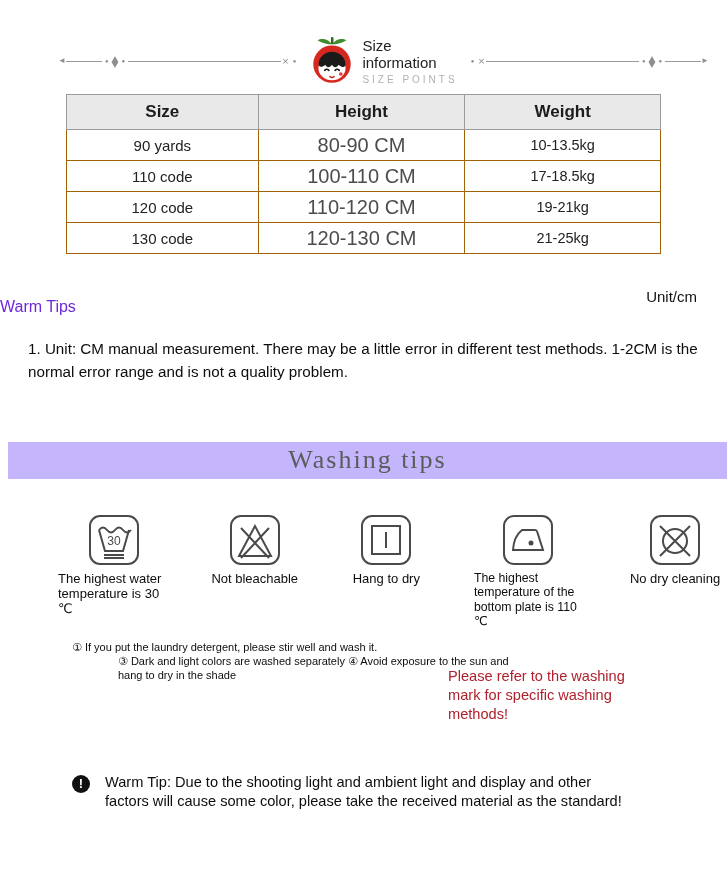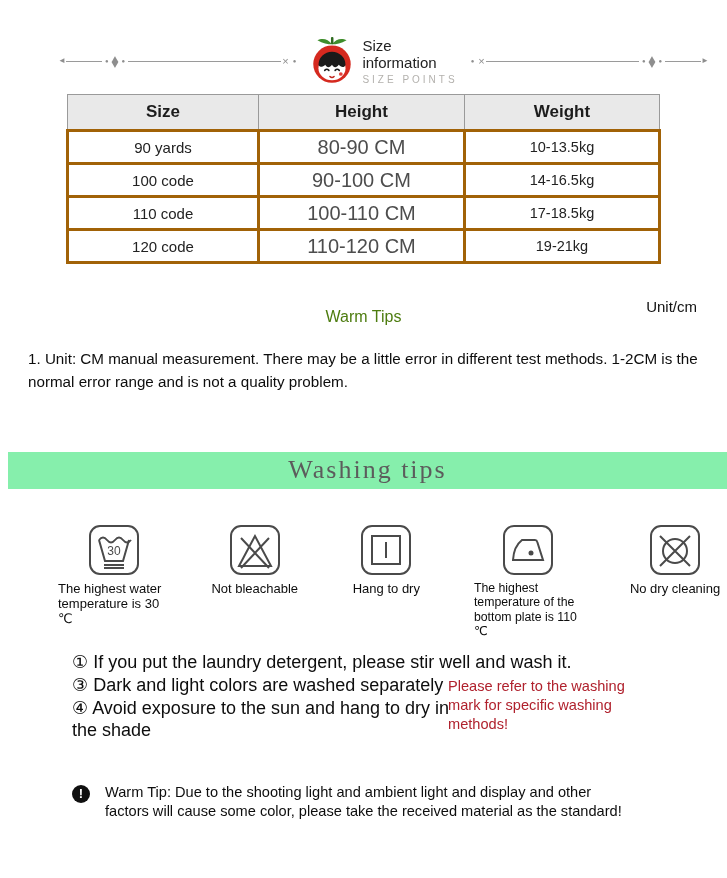--- a/index.html
+++ b/index.html
@@ -18,52 +18,52 @@
   .dia{font-size:9px;transform:scaleY(1.7);color:#8e8e8e;}
   .xmark{font-size:11px;color:#8e8e8e;margin:0 1px;}
   .badge{display:flex;align-items:center;gap:7px;margin:0 10px;}
   .badge-text{display:flex;flex-direction:column;line-height:1.15;}
   .badge-title{font-size:15px;color:#222;}
   .badge-sub{font-size:10px;color:#b3b1ad;letter-spacing:3px;margin-top:3px;white-space:nowrap;}
 
   
   table.size-table{border-collapse:collapse;width:595px;margin:2px 0 0 66px;}
   .size-table th{height:32px;background:#e9e9e9;border:1px solid #9a9a9a;font-size:17px;font-weight:600;color:#1c1c1c;}
-  .size-table td{height:28px;border:3px solid #a16207;text-align:center;}
+  .size-table td{height:28px;border:1px solid #a16207;text-align:center;}
   td.c0{font-size:15px;color:#222;}
   td.c1{font-size:20px;color:#4d4d4d;}
   td.c2{font-size:14.5px;color:#222;}
 
   .tips-row{position:relative;margin-top:44px;height:22px;}
-  .warm-tips{position:absolute;left:0;right:0;text-align:center;font-size:16px;color:#4d7c0f;}
+  .warm-tips{position:absolute;left:0;right:0;text-align:left;font-size:16px;color:#6d28d9;}
   .unit{position:absolute;right:30px;top:-10px;font-size:15px;color:#111;}
 
   .note{margin:18px 28px 0 28px;font-size:15.2px;line-height:1.5;color:#0d0d0d;}
 
   
-  .band{margin-top:58px;margin-left:8px;height:37px;background:#86efac;display:flex;align-items:center;justify-content:center;gap:55px;}
+  .band{margin-top:58px;margin-left:8px;height:37px;background:#c4b5fd;display:flex;align-items:center;justify-content:center;gap:55px;}
   .serif-title{font-family:"Liberation Serif","DejaVu Serif",serif;font-size:26px;color:#5c5c5c;letter-spacing:2px;}
   .depth-title{font-size:19px;color:#0e0e0e;}
 
   .care-row{display:flex;margin:34px 0 0 58px;gap:40px;}
   .care-item{display:flex;flex-direction:column;align-items:center;}
   .care-item:nth-child(1){width:128px;}
   .care-item:nth-child(2){width:100px;}
   .care-item:nth-child(3){width:108px;}
   .care-item:nth-child(4){width:124px;}
   .care-item:nth-child(5){width:118px;}
   .care-item svg{width:54px;height:54px;flex:none;}
   .care-icon{stroke:#4a4a4a;stroke-width:2;fill:none;}
   .care-label{margin-top:4px;font-size:13px;line-height:1.18;color:#0d0d0d;text-align:left;}
   .care-item:nth-child(4) .care-label{font-size:12.3px;}
 
   .wash-notes{position:relative;margin:12px 0 0 72px;height:92px;}
-  .instructions p{margin:1px 0;font-size:18px;line-height:1.25;color:#0d0d0d;}
+  .instructions p{margin:1px 0;font-size:11px;line-height:1.25;color:#0d0d0d;}
   .instructions p.nowrap{white-space:nowrap;}
-  .instructions p.wrap3{width:392px;}
+  .instructions p.wrap3{width:392px;margin-left:46px;}
   .warning{position:absolute;left:376px;top:26px;width:205px;font-size:14.6px;line-height:1.3;color:#b0212d;}
 
   .footer{display:flex;margin:40px 0 0 72px;gap:15px;}
   .alert-icon{width:18px;height:18px;border-radius:50%;background:#101010;color:#fff;font-weight:bold;font-size:13px;display:flex;align-items:center;justify-content:center;flex:none;margin-top:2px;}
   .footer-text{font-size:14.6px;line-height:1.33;width:528px;color:#0d0d0d;}
 </style>
 </head>
 <body>
 
 <div class="page">
@@ -125,33 +125,33 @@
         <th>Weight</th>
       </tr>
     </thead>
     <tbody>
       <tr>
         <td class="c0">90 yards</td>
         <td class="c1">80-90 CM</td>
         <td class="c2">10-13.5kg</td>
       </tr>
       <tr>
-        <td class="c0">100 code</td>
-        <td class="c1">90-100 CM</td>
-        <td class="c2">14-16.5kg</td>
-      </tr>
-      <tr>
         <td class="c0">110 code</td>
         <td class="c1">100-110 CM</td>
         <td class="c2">17-18.5kg</td>
       </tr>
       <tr>
         <td class="c0">120 code</td>
         <td class="c1">110-120 CM</td>
         <td class="c2">19-21kg</td>
+      </tr>
+      <tr>
+        <td class="c0">130 code</td>
+        <td class="c1">120-130 CM</td>
+        <td class="c2">21-25kg</td>
       </tr>
     </tbody>
   </table>
 
   <div class="tips-row">
     <div class="warm-tips">Warm Tips</div>
     <div class="unit">Unit/cm</div>
   </div>
 
   <p class="note">1. Unit: CM manual measurement. There may be a little error in different test methods. 1-2CM is the normal error range and is not a quality problem.</p>

